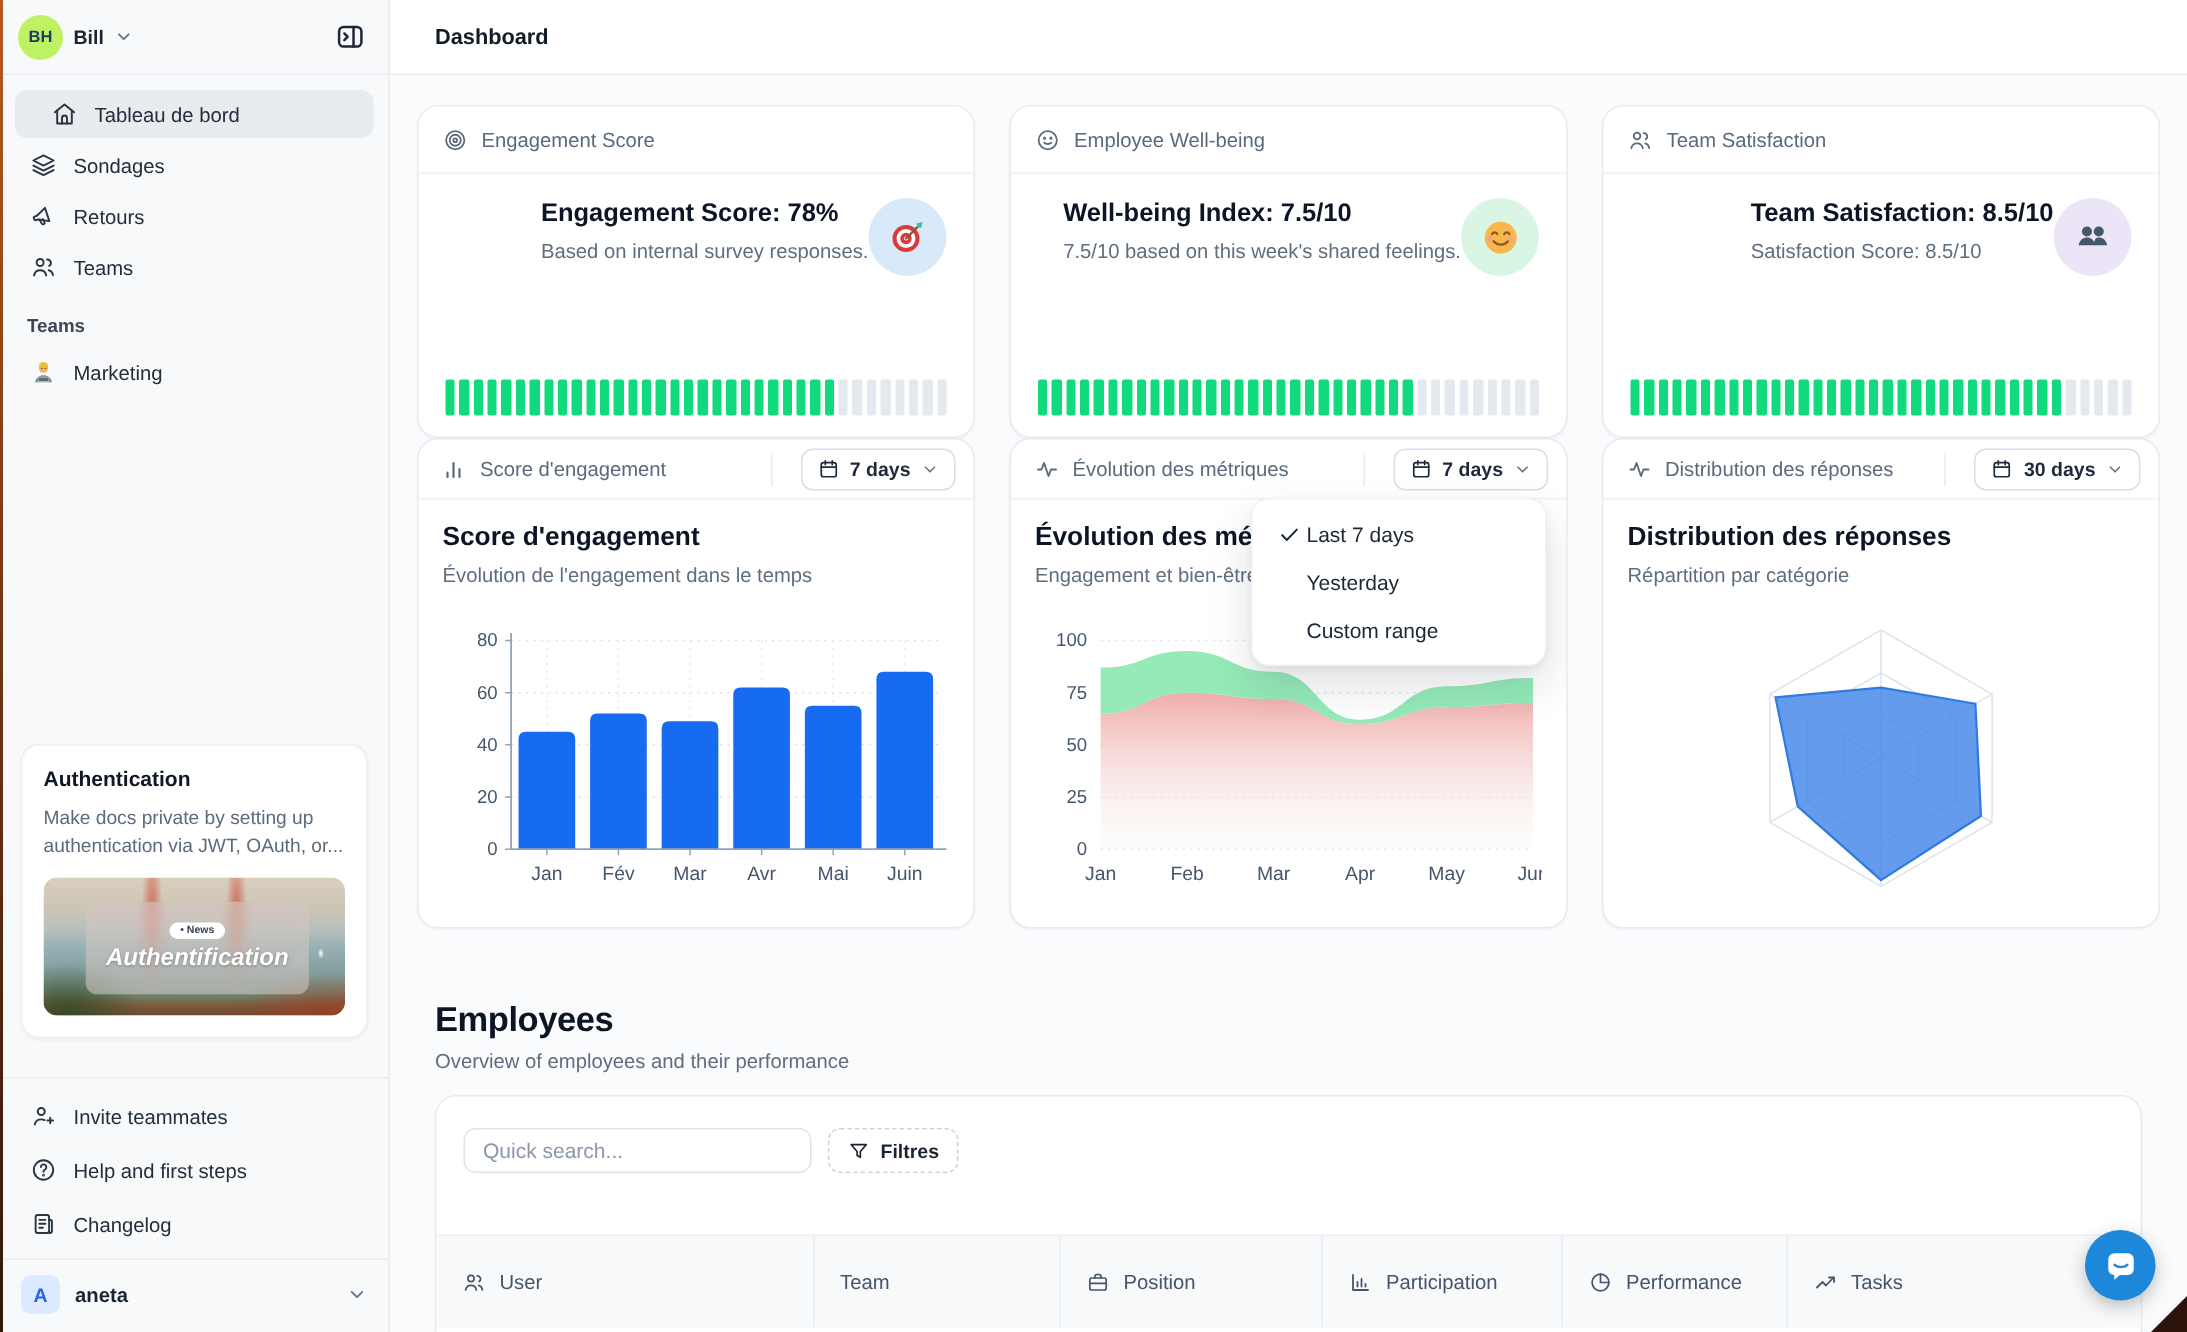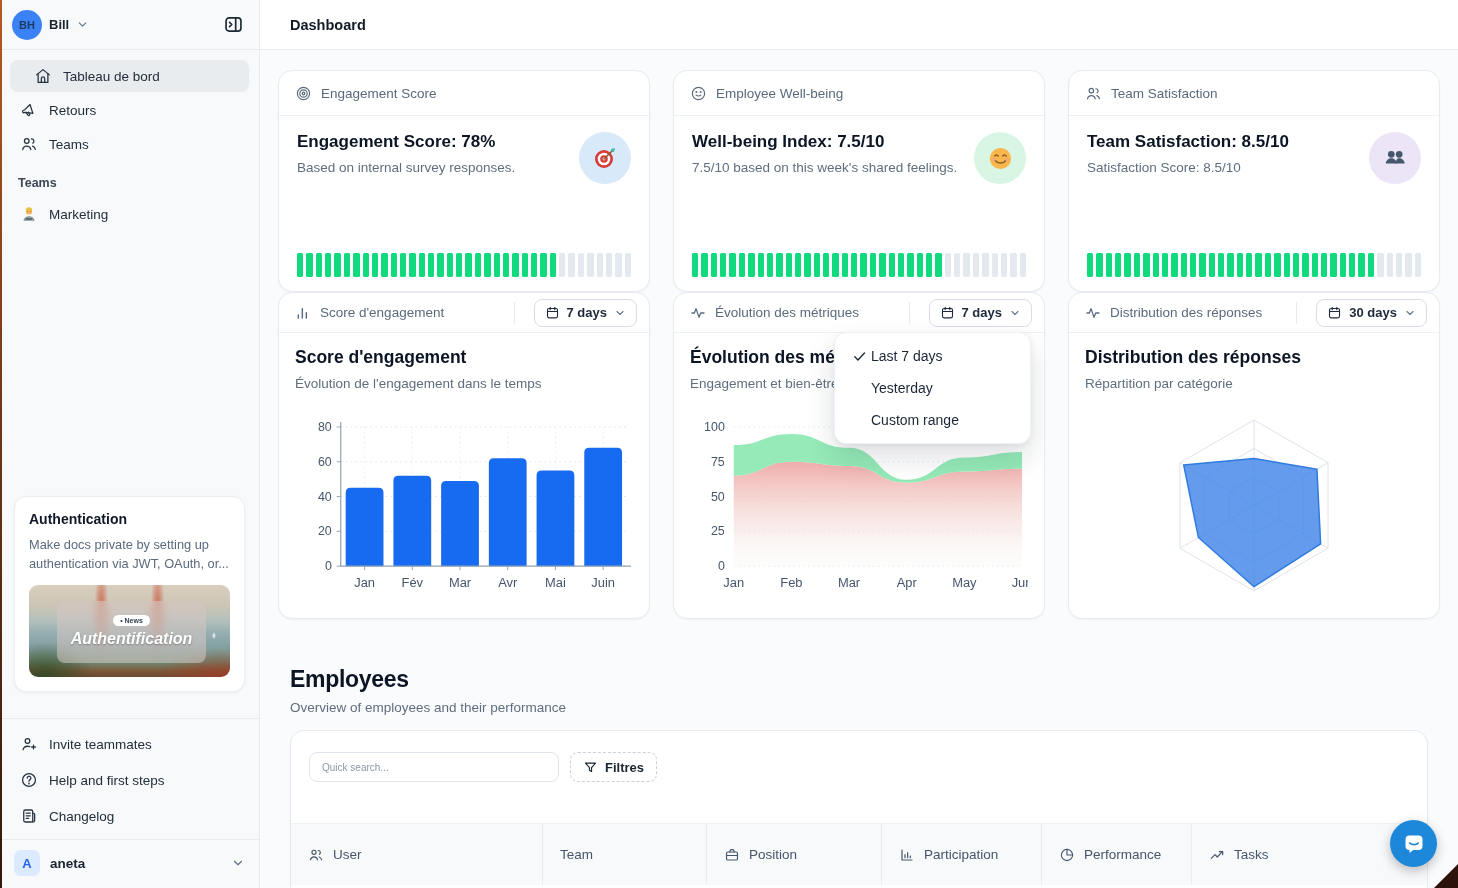--- a/index.html
+++ b/index.html
@@ -5,21 +5,21 @@
   * { margin:0; padding:0; box-sizing:border-box; }
   html,body { width:1458px; height:888px; overflow:hidden; }
   body { font-family:"Liberation Sans","DejaVu Sans",sans-serif; background:#fafbfd; color:#16202b; position:relative; }
 
   .app { display:flex; width:1458px; height:888px; overflow:hidden; background:#fafbfd; }
 
   
   .sidebar { width:260px; min-width:260px; height:100%; background:#f8f9fa; border-right:1px solid #e9ebee; display:flex; flex-direction:column; }
   .sb-header { height:50px; display:flex; align-items:center; padding:0 12px; border-bottom:1px solid #e9ebee; }
   .sb-user { display:flex; align-items:center; gap:7px; cursor:pointer; }
-  .avatar-circle { width:30px; height:30px; border-radius:50%; background:#3b82f6; color:#1e3a5f; font-size:11px; font-weight:700; display:flex; align-items:center; justify-content:center; }
+  .avatar-circle { width:30px; height:30px; border-radius:50%; background:#bef264; color:#1e3a5f; font-size:11px; font-weight:700; display:flex; align-items:center; justify-content:center; }
   .sb-username { font-size:13px; font-weight:700; color:#1a2430; }
   .sb-header .spacer { flex:1; }
   .icon-btn { background:none; border:none; cursor:pointer; display:flex; align-items:center; justify-content:center; padding:3px; border-radius:6px; color:#1c2835; }
   svg.ic { display:block; }
 
   .sb-nav { margin-top:10px; padding:0 10px; display:flex; flex-direction:column; }
   .nav-item { display:flex; align-items:center; gap:11px; height:32px; padding:0 10px; border-radius:8px; font-size:13.5px; font-weight:500; color:#222e3b; cursor:pointer; margin-bottom:2px; }
   .nav-item.active { background:#e9ecef;padding-left:24px; }
   .nav-item .ic { color:#273442; }
   .section-label { font-size:12.5px; font-weight:600; color:#3c4856; padding:0 18px; margin:14px 0 8px; }
@@ -54,21 +54,21 @@
   .topbar-title { font-size:14.5px; font-weight:600; color:#111a26; }
   .content { flex:1; padding:20px 18px 0; overflow:hidden; }
 
   .grid3 { display:grid; grid-template-columns:repeat(3,1fr); gap:23px; }
   .card { background:#fff; border:1px solid #e7ebf0; border-radius:14px; box-shadow:0 1px 2px rgba(16,24,40,.04); }
 
   .stat-card { height:222px; display:flex; flex-direction:column; overflow:hidden; }
   .card-hdr { display:flex; align-items:center; gap:9px; padding:0 16px; height:45px; border-bottom:1px solid #eef1f4; color:#5a6a7c; }
   .card-hdr-label { font-size:13.5px; font-weight:500; color:#5a6a7c; }
   .stat-body { flex:1; padding:16px 18px 14px; display:flex; flex-direction:column; }
-  .stat-toprow { display:flex; justify-content:space-between; }
+  .stat-toprow { display:flex; justify-content:flex-end; }
   .stat-title { font-size:17px; font-weight:700; color:#0b1524; }
   .stat-desc { font-size:13.5px; color:#5f6e7e; margin-top:8px; }
   .stat-emoji { width:52px; height:52px; border-radius:50%; display:flex; align-items:center; justify-content:center; flex:none; }
   .bg-blue { background:#d8e9fa; } .bg-green { background:#d8f6e3; } .bg-purple { background:#ece5f7; }
   .seg-progress { margin-top:auto; display:flex; gap:3px; height:24px; }
   .seg { flex:1; border-radius:1.5px; background:#e4e9ef; }
   .seg.on { background:#10d97e; }
 
   .charts-row { }
   .chart-card { height:327px; display:flex; flex-direction:column; overflow:hidden; position:relative; }
@@ -87,21 +87,21 @@
   .menu-item { display:flex; align-items:center; height:32px; padding:0 12px 0 17px; cursor:pointer; }
   .menu-check { width:16px; height:16px; margin-right:3px; display:flex; align-items:center; }
   .menu-label { font-size:14px; color:#1b2735; }
 
   
   .employees { margin-top:47px; padding:0 12px; }
   .emp-title { font-size:23px; font-weight:800; letter-spacing:-.3px; color:#0b1524; }
   .emp-sub { font-size:13.5px; color:#5f6e7e; margin-top:7px; }
   .emp-card { margin-top:15px; height:210px; display:flex; flex-direction:column; overflow:hidden; }
   .emp-toolbar { display:flex; align-items:center; gap:11px; padding:21px 18px 0; }
-  .search-input { width:250px; height:30px; border:1px solid #dfe5ec; border-radius:8px; padding:0 12px; font-size:10px; font-family:inherit; color:#1a2430; background:#fff; outline:none; }
+  .search-input { width:232px; height:30px; border:1px solid #dfe5ec; border-radius:8px; padding:0 12px; font-size:14px; font-family:inherit; color:#1a2430; background:#fff; outline:none; }
   .search-input::placeholder { color:#8a98a8; }
   .filters-btn { display:flex; align-items:center; gap:7px; height:30px; padding:0 12px; background:#fff; border:1.4px dashed #c9d2dc; border-radius:8px; cursor:pointer; font-family:inherit; color:#1a2430; }
   .filters-label { font-size:13px; font-weight:700; }
   .emp-table-hdr { margin-top:41px; display:grid; grid-template-columns:251px 164px 175px 160px 150px 1fr; background:#f7f9fb; border-top:1px solid #eef1f5; height:62px; }
   .th { display:flex; align-items:center; gap:9px; padding:0 17px; font-size:13.5px; font-weight:500; color:#46556a; }
   .th + .th { border-left:1px solid #e9edf2; }
   .th .ic { color:#46556a; }
 
   
   .chat-bubble { position:absolute; right:21px; bottom:21px; width:47px; height:47px; border-radius:50%; background:#1d87d9; display:flex; align-items:center; justify-content:center; box-shadow:0 4px 12px rgba(0,0,0,.25); cursor:pointer; z-index:60; }
@@ -133,20 +133,28 @@
     </div>
 
     <nav class="sb-nav">
       <div class="nav-item active">
         <svg class="ic" width="18" height="18" viewBox="0 0 24 24" fill="none" stroke="currentColor" stroke-width="1.7" stroke-linecap="round" stroke-linejoin="round">
             <path d="M3.5 10.5L12 3.5l8.5 7"></path>
             <path d="M5.5 8.8V20.5h13V8.8"></path>
             <path d="M9.8 20.5v-5a2.2 2.2 0 014.4 0v5"></path>
           </svg>
         <span>Tableau de bord</span>
+      </div>
+      <div class="nav-item">
+        <svg class="ic" width="18" height="18" viewBox="0 0 24 24" fill="none" stroke="currentColor" stroke-width="1.7" stroke-linecap="round" stroke-linejoin="round">
+            <path d="M12 3.5l9 4.5-9 4.5-9-4.5 9-4.5z"></path>
+            <path d="M3 12.5l9 4.5 9-4.5"></path>
+            <path d="M3 16.5l9 4.5 9-4.5"></path>
+          </svg>
+        <span>Sondages</span>
       </div>
       <div class="nav-item">
         <svg class="ic" width="18" height="18" viewBox="0 0 24 24" fill="none" stroke="currentColor" stroke-width="1.7" stroke-linecap="round" stroke-linejoin="round">
             <g transform="rotate(-18 12 12)">
               <path d="M15.5 5.5L6.5 10H4.8a1.7 1.7 0 000 3.4h1.7l9 4.5v-12.4z"></path>
               <path d="M7.5 13.8l1 4.3a1.4 1.4 0 002.7-.6l-.7-3.1"></path>
             </g>
           </svg>
         <span>Retours</span>
       </div>

